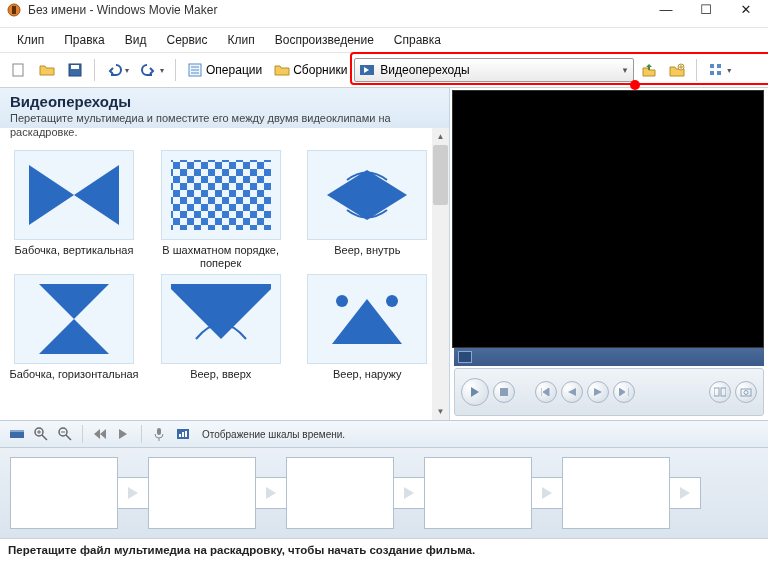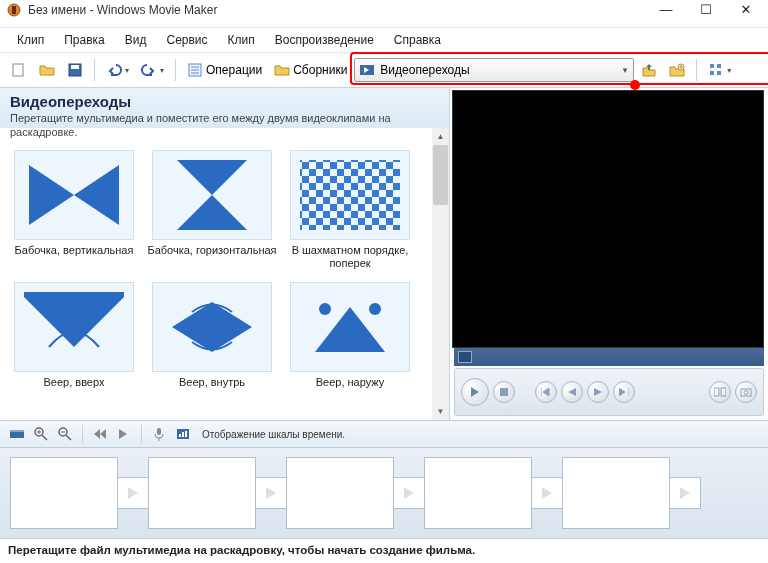--- a/index.html
+++ b/index.html
@@ -22,21 +22,21 @@
   .combo { width: 280px; height: 24px; background: linear-gradient(#fff, #eaeaea); border: 1px solid #9a9a9a; border-radius: 2px; display: flex; align-items: center; padding: 0 4px; gap: 5px; position: relative; }
   .combo .dd { position: absolute; right: 6px; font-size: 9px; color: #555; }
   .highlight-ring { position: absolute; border: 2px solid #ff0000; border-radius: 4px; pointer-events: none; }
   .dot-end { position:absolute; width:10px; height:10px; background:#ff0000; border-radius:50%; pointer-events:none; }
   
   .main { display: flex; height: 332px; }
   .left-pane { width: 450px; background: linear-gradient(#eaf3fb 0, #dce9f5 40px, #fff 40px, #fff 100%); position: relative; border-right: 1px solid #c2d5e6; }
   .left-head { padding: 5px 10px 2px; }
   .left-head h2 { font-size: 15px; font-weight: bold; color: #1a2b4a; }
   .left-head .hint { font-size: 11px; color: #444; margin-top: 2px; line-height: 1.25; }
-  .thumbs { display: flex; flex-wrap: wrap; padding: 8px 7px 0 8px; gap: 4px 6px; overflow: hidden; height: 268px; }
+  .thumbs { display: flex; flex-wrap: wrap; padding: 8px 7px 0 8px; gap: 4px 6px; overflow: hidden; height: 268px; flex-direction: column; }
   .thumb { width: 132px; display: flex; flex-direction: column; align-items: center; }
   .thumb .pic { width: 120px; height: 90px; background: #eef6fd; border: 1px solid #cfe0ef; display: flex; align-items: center; justify-content: center; position: relative; overflow:hidden;}
   .thumb .lbl { font-size: 11px; color: #222; text-align: center; margin-top: 4px; line-height: 1.2; min-height: 26px; }
   .scroll-v { position: absolute; right: 0; top: 40px; bottom: 0; width: 17px; background: #f0f0f0; }
   .scroll-v .sbtn { height: 17px; background: #f0f0f0; display:flex; align-items:center; justify-content:center; font-size:8px; color:#666;}
   .scroll-v .sthumb { position:absolute; top:17px; height:60px; left:1px; right:1px; background:#cdcdcd; border-radius:2px;}
   
   .right-pane { flex: 1; background: #fff; display: flex; flex-direction: column; }
   .preview { flex: 1; background: #000; margin: 2px 4px 0 2px; border: 1px solid #333; position:relative;}
   .preview-status { height: 18px; background: linear-gradient(#4a6a9a,#3a5a8a); margin: 0 4px; display:flex; align-items:center; padding:0 4px;}

